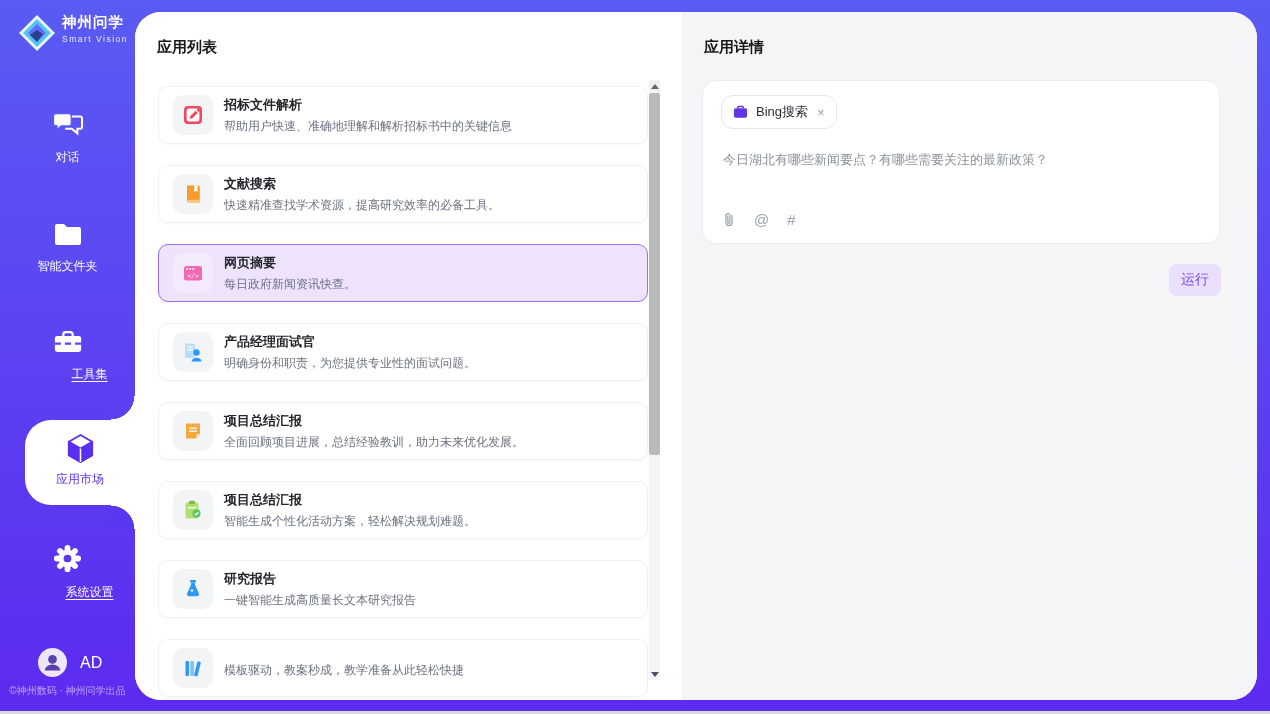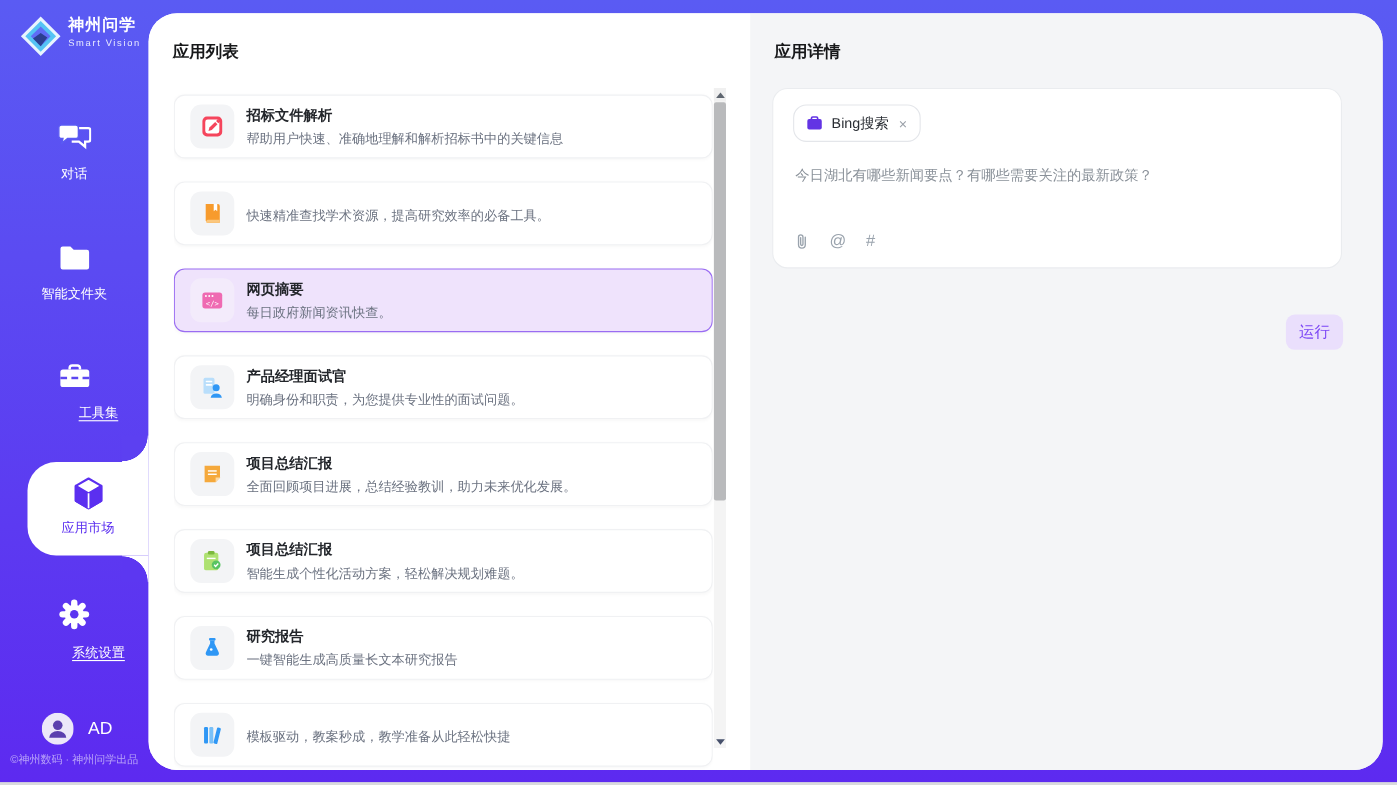--- a/index.html
+++ b/index.html
@@ -45,21 +45,21 @@
   
   .detail-card { position:absolute; left:20px; top:68px; width:518px; height:164px; background:#fff;
                  border:1px solid #eaecef; border-radius:14px; }
   .tool-tag { position:absolute; left:18px; top:14px; display:inline-flex; align-items:center; gap:8px;
               padding:7px 11px; border:1px solid #e4e6ea; border-radius:12px; background:#fff; cursor:default; }
   .tag-label { font-size:13px; color:#2a2e34; }
   .tag-close { font-size:13px; color:#9aa0a8; margin-left:1px; cursor:pointer; line-height:1; }
   .query-text { position:absolute; left:20px; top:69px; right:20px; font-size:13px; color:#8a9199; line-height:1.5; }
   .composer-icons { position:absolute; left:19px; bottom:15px; display:flex; gap:18px; align-items:center; color:#9aa3ad; }
   .composer-icons .glyph { font-size:15px; color:#9aa3ad; cursor:pointer; }
-  .run-button { position:absolute; right:36px; top:274px; width:52px; height:32px; background:#eadffc;
+  .run-button { position:absolute; right:36px; top:252px; width:52px; height:32px; background:#eadffc;
                 color:#7b45f5; font-size:14px; border:none; border-radius:8px; cursor:pointer;
                 display:flex; align-items:center; justify-content:center; font-family:inherit; }
 
   
   .sidebar { position:absolute; left:0; top:0; width:135px; height:711px; }
   .logo { position:absolute; left:17px; top:13px; display:flex; align-items:flex-start; gap:5px; }
   .logo-cn { font-size:14.5px; font-weight:bold; color:#fff; letter-spacing:1px; white-space:nowrap; }
   .logo-en { font-size:8.5px; color:#e9ebff; letter-spacing:1.5px; margin-top:2px; }
   .nav-item { position:absolute; left:0; width:135px; text-align:center; color:#fff; cursor:pointer; }
   .nav-label { display:block; font-size:12px; color:#fff; margin-top:7px; }
@@ -190,20 +190,21 @@
 
         <div class="app-item">
           <div class="icon-tile">
             <svg width="22" height="22" viewBox="0 0 22 22">
               <path d="M5 2.5 h11 a1.8 1.8 0 0 1 1.8 1.8 V19.5 H7 A2 2 0 0 1 5 17.5z" fill="#f79b2d"></path>
               <path d="M5 17.5 a2 2 0 0 0 2 2 h10.8 v-2.8 H7.2 a1.5 1.5 0 0 0 -1.5 1.2z" fill="#fbc77e"></path>
               <path d="M12.3 2.5 h3.2 v6.5 l-1.6 -1.3 -1.6 1.3z" fill="#fff"></path>
             </svg>
           </div>
           <div class="app-item-text">
+            <span class="app-item-title">文献搜索</span>
             <span class="app-item-desc">快速精准查找学术资源，提高研究效率的必备工具。</span>
           </div>
         </div>
 
         <div class="app-item selected">
           <div class="icon-tile">
             <svg width="22" height="22" viewBox="0 0 22 22">
               <rect x="2" y="4" width="18" height="14.5" rx="2.5" fill="#ef6ab2"></rect>
               <circle cx="5.2" cy="7" r="0.9" fill="#fff"></circle>
               <circle cx="8.2" cy="7" r="0.9" fill="#fff"></circle>

